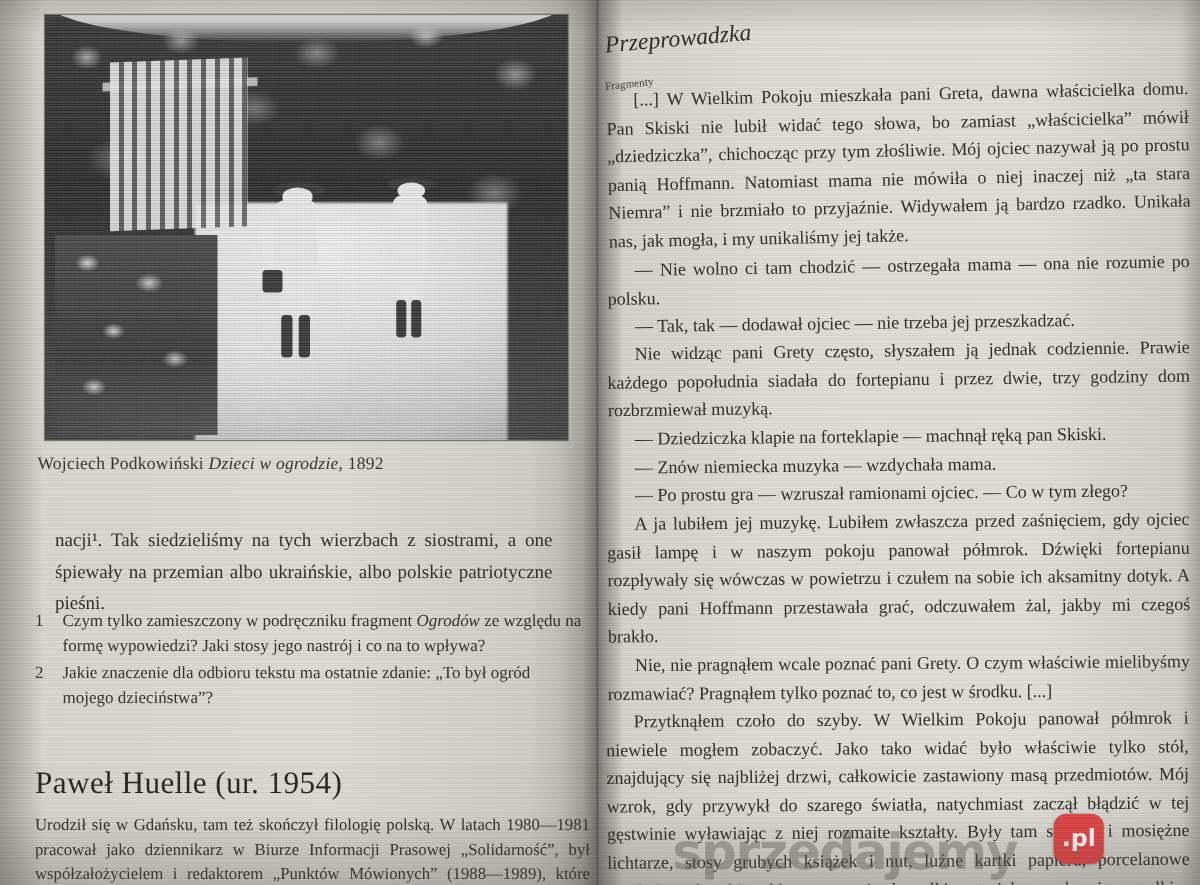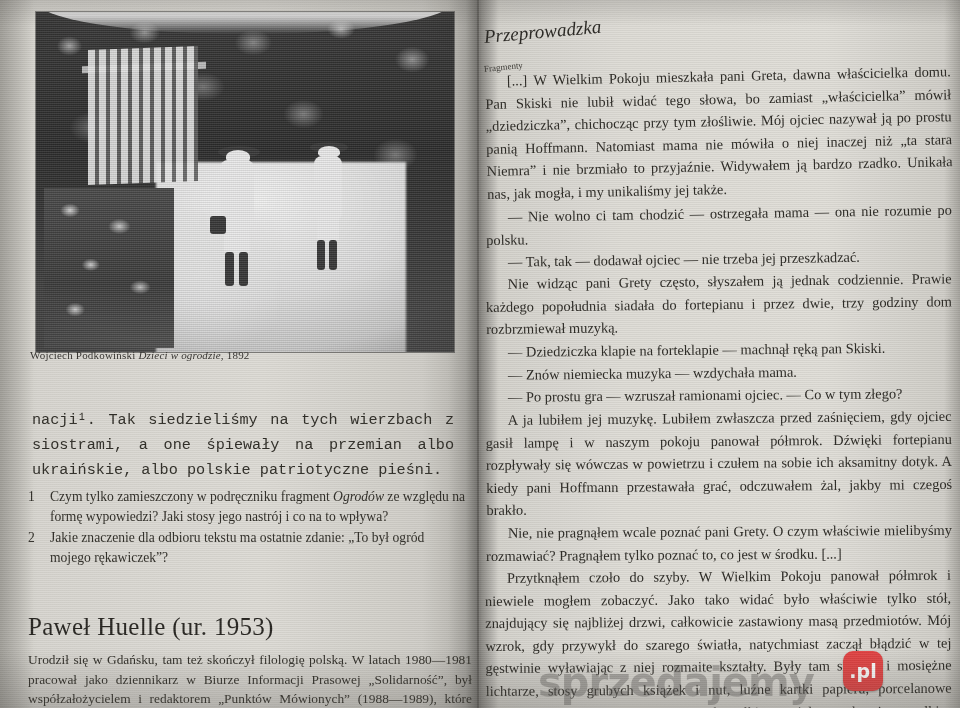--- a/index.html
+++ b/index.html
@@ -93,31 +93,31 @@
     background:radial-gradient(120% 95% at 50% 48%, rgba(0,0,0,0) 55%, rgba(0,0,0,.35) 100%);}
   .ph-grain{position:absolute;inset:0;opacity:.35;
     background-image:
       repeating-linear-gradient(0deg, rgba(255,255,255,.10) 0 1px, rgba(0,0,0,.10) 1px 2px),
       repeating-linear-gradient(90deg, rgba(255,255,255,.06) 0 1px, rgba(0,0,0,.06) 1px 2px);}
   .ph-topcurve{position:absolute;left:0;right:0;top:-18px;height:40px;
     background:linear-gradient(180deg,#cfcdc6 0%, #cfcdc6 55%, rgba(207,205,198,0) 100%);
     border-radius:0 0 60% 60%/0 0 100% 100%;}
 
   .caption{
-    position:absolute;left:30px;top:349px;width:420px;
-    font-size:11px;color:#2c2a27;letter-spacing:.2px;
+    position:absolute;left:30px;top:364px;width:420px;
+    font-size:14px;color:#2c2a27;letter-spacing:.2px;
   }
   .caption .it{font-style:italic;}
 
   .lbody{
     position:absolute;left:28px;top:404px;width:430px;
     font-size:15.2px;line-height:25px;color:#27251f;
     text-align:justify;
   }
-  .lbody p{margin:4px;font-family:Liberation Mono, monospace;}
+  .lbody p{margin:16px;}
   .lbody .ind{text-indent:26px;}
 
   .qlist{
     position:absolute;left:28px;top:487px;width:440px;
     font-size:13.6px;line-height:20px;color:#27251f;
   }
   .qitem{display:flex;margin-bottom:1px;}
   .qnum{width:22px;flex:none;}
   .qtxt{flex:1;}
   .qtxt .it{font-style:italic;}
@@ -231,25 +231,25 @@
     <p>nacji¹. Tak siedzieliśmy na tych wierzbach z siostrami, a one śpiewały na przemian albo ukraińskie, albo polskie patriotyczne pieśni.</p>
   </div>
 
   <div class="qlist">
     <div class="qitem">
       <span class="qnum">1</span>
       <span class="qtxt"><span>Czym tylko zamieszczony w podręczniku fragment </span><span class="it">Ogrodów</span><span> ze względu na formę wypowiedzi? Jaki stosy jego nastrój i co na to wpływa?</span></span>
     </div>
     <div class="qitem">
       <span class="qnum">2</span>
-      <span class="qtxt">Jakie znaczenie dla odbioru tekstu ma ostatnie zdanie: „To był ogród mojego rękawiczek”?</span>
-    </div>
-  </div>
-
-  <div class="author-head">Paweł Huelle (ur. 1953)</div>
+      <span class="qtxt">Jakie znaczenie dla odbioru tekstu ma ostatnie zdanie: „To był ogród mojego dzieciństwa”?</span>
+    </div>
+  </div>
+
+  <div class="author-head">Paweł Huelle (ur. 1954)</div>
   <div class="author-body">Urodził się w Gdańsku, tam też skończył filologię polską. W latach 1980—1981 pracował jako dziennikarz w Biurze Informacji Prasowej „Solidarność”, był współzałożycielem i redaktorem „Punktów Mówionych” (1988—1989), które skupiały niezależne środowiska twórcze Gdańska. Jest także krytykiem literackim i poetą. Rozgłos przyniosła mu powieść o lat osiemdziesiątych.</div>
 
   <div class="rhead">Przeprowadzka</div>
   <div class="rsub">Fragmenty</div>
 
   <div class="rbody">
     <p class="ind warp" style="transform:rotate(-1.2deg);">[...] W Wielkim Pokoju mieszkała pani Greta, dawna właścicielka domu. Pan Skiski nie lubił widać tego słowa, bo zamiast „właścicielka” mówił „dziedziczka”, chichocząc przy tym złośliwie. Mój ojciec nazywał ją po prostu panią Hoffmann. Natomiast mama nie mówiła o niej inaczej niż „ta stara Niemra” i nie brzmiało to przyjaźnie. Widywałem ją bardzo rzadko. Unikała nas, jak mogła, i my unikaliśmy jej także.</p>
     <p class="ind warp" style="transform:rotate(-0.9deg);">— Nie wolno ci tam chodzić — ostrzegała mama — ona nie rozumie po polsku.</p>
     <p class="ind warp" style="transform:rotate(-0.8deg);">— Tak, tak — dodawał ojciec — nie trzeba jej przeszkadzać.</p>
     <p class="ind warp" style="transform:rotate(-0.7deg);">Nie widząc pani Grety często, słyszałem ją jednak codziennie. Prawie każdego popołudnia siadała do fortepianu i przez dwie, trzy godziny dom rozbrzmiewał muzyką.</p>

